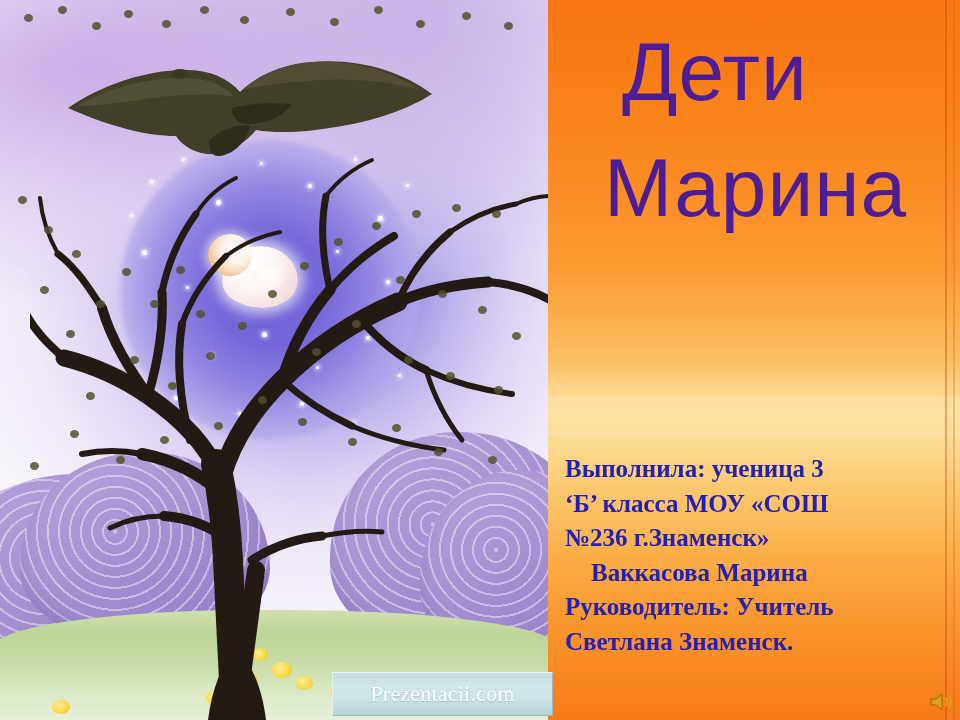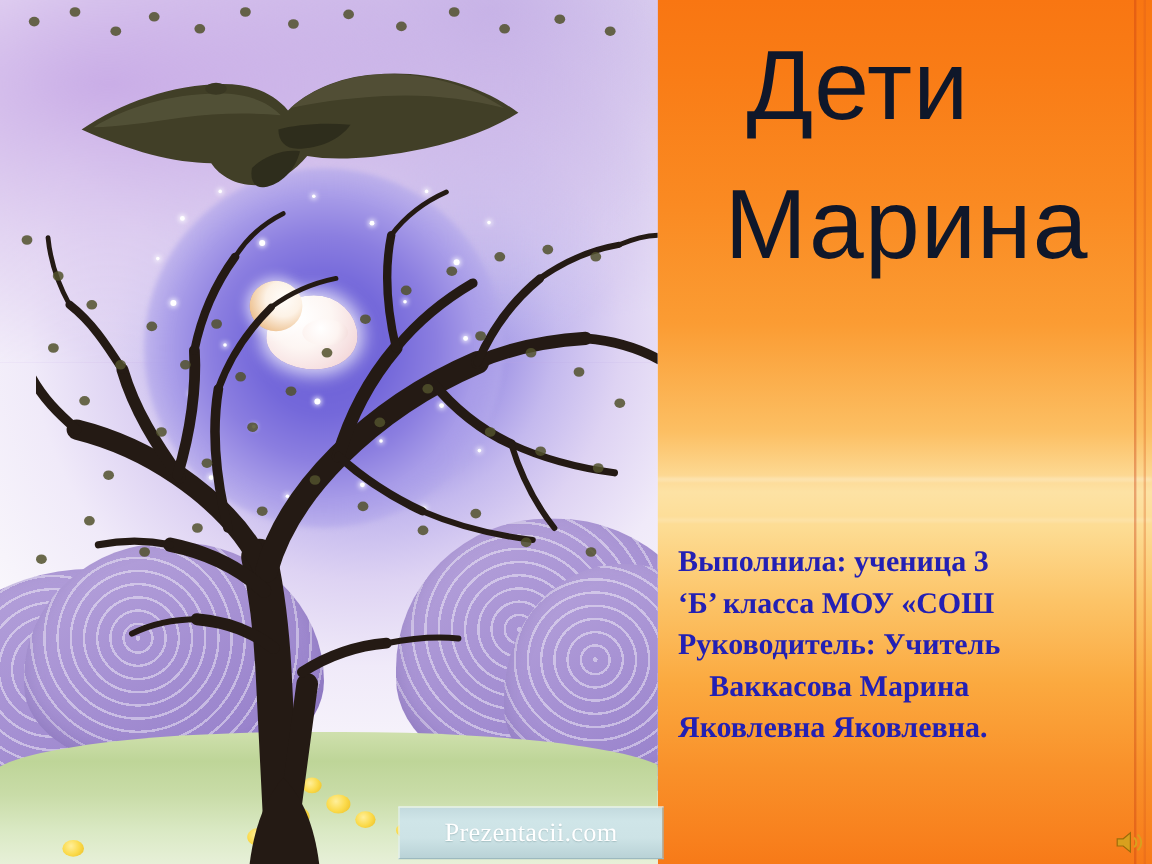--- a/index.html
+++ b/index.html
@@ -200,21 +200,21 @@
     position: absolute;
     left: 560px;
     top: 14px;
     width: 392px;
   }
   .title-line {
     font-family: "Liberation Sans", sans-serif;
     font-size: 82px;
     line-height: 116px;
     font-weight: 400;
-    color: #0f172a;
+    color: #4c1d95;
     letter-spacing: 1px;
     white-space: nowrap;
   }
   .title-line.l1 { padding-left: 62px; }
   .title-line.l2 { padding-left: 44px; }
 
   
   .credits {
     position: absolute;
     left: 565px;
@@ -454,23 +454,24 @@
   </div>
 
   <div class="title-block">
     <div class="title-line l1">Дети</div>
     <div class="title-line l2">Марина</div>
   </div>
 
   <div class="credits">
     <span class="ln">Выполнила: ученица 3</span>
     <span class="ln">‘Б’ класса МОУ «СОШ</span>
+    <span class="ln">№236 г.Знаменск»</span>
+    <span class="ln indent">Ваккасова Марина</span>
     <span class="ln">Руководитель: Учитель</span>
-    <span class="ln indent">Ваккасова Марина</span>
-    <span class="ln">Яковлевна Яковлевна.</span>
+    <span class="ln">Светлана Знаменск.</span>
   </div>
 
   <div class="watermark">
     <span>Prezentacii.com</span>
   </div>
 
   <div class="speaker">
     <svg width="26" height="24" viewBox="0 0 26 24">
       <path d="M3 9 h5 L14 4 v16 L8 15 H3 Z" fill="#d8a01e" stroke="#9c6c0a" stroke-width="1"></path>
       <path d="M17 8 c2.6 2 2.6 6 0 8" stroke="#d8a01e" stroke-width="1.8" fill="none"></path>

